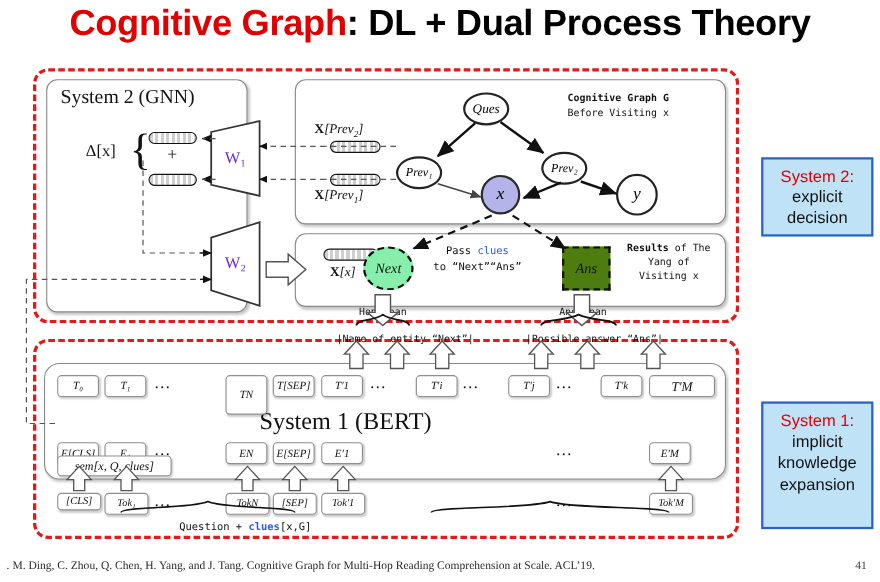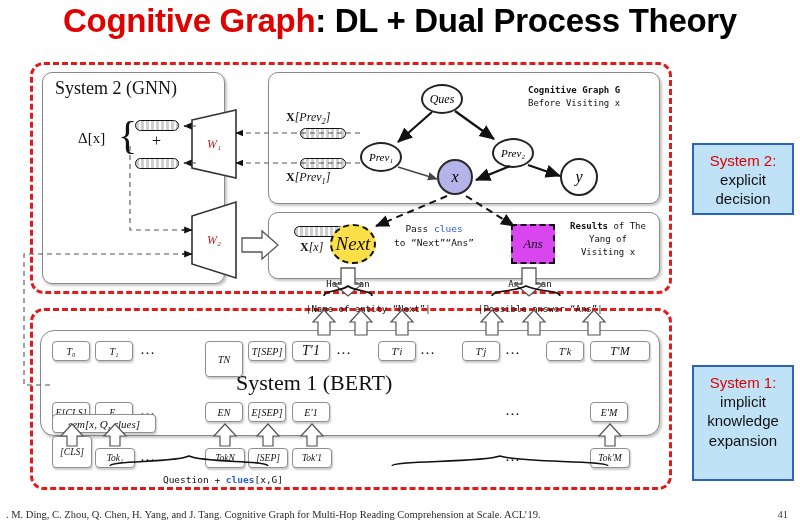--- a/index.html
+++ b/index.html
@@ -41,21 +41,21 @@
   .panel-title{
     position:absolute;font-size:18px;color:#111;white-space:nowrap;
   }
   #lbl-system2{left:55px;top:78px;}
   #lbl-system1{left:236px;top:370px;font-size:22px;}
 
   
   .mono{font-family:"DejaVu Sans Mono","Liberation Mono",monospace;font-size:9px;color:#111;line-height:1.45;white-space:pre;}
   .mono b{font-weight:700;}
 
-  #lbl-cg{position:absolute;left:528px;top:84px;text-align:center;}
+  #lbl-cg{position:absolute;left:516px;top:84px;text-align:center;}
   #lbl-results{position:absolute;left:560px;top:220px;text-align:center;width:96px;}
   #lbl-pass{position:absolute;left:368px;top:222px;width:132px;text-align:center;font-family:"DejaVu Sans Mono","Liberation Mono",monospace;font-size:9.5px;color:#111;line-height:1.5;}
   #lbl-pass .blue{color:#2a5fd6;}
   #lbl-hopspan{position:absolute;left:300px;top:278px;width:96px;text-align:center;}
   #lbl-ansspan{position:absolute;left:482px;top:278px;width:96px;text-align:center;}
   #lbl-nameent{position:absolute;left:306px;top:303px;}
   #lbl-posans{position:absolute;left:478px;top:303px;}
   #lbl-question{position:absolute;left:108px;top:474px;width:230px;text-align:center;font-family:"DejaVu Sans Mono","Liberation Mono",monospace;font-size:9.5px;color:#111;}
   #lbl-question .blue{color:#2a5fd6;font-weight:700;}
   #lbl-paragraph{position:absolute;left:392px;top:474px;width:220px;text-align:center;font-family:"DejaVu Sans Mono","Liberation Mono",monospace;font-size:9.5px;color:#111;}
@@ -83,27 +83,27 @@
   #node-prev2{left:492px;top:138px;width:42px;height:30px;font-size:11px;}
   #node-prev1{left:360px;top:142px;width:42px;height:30px;font-size:11px;}
   #node-x{left:437px;top:159px;width:36px;height:36px;font-size:16px;background:#b5b4ea;border-color:#2a2a2a;}
   #node-y{left:560px;top:158px;width:38px;height:38px;font-size:16px;}
 
   
   #node-next{
     position:absolute;left:330px;top:224px;width:46px;height:40px;
     border:2px dashed #111;border-radius:50%;box-sizing:border-box;
     display:flex;align-items:center;justify-content:center;
-    font-style:italic;font-size:19px;color:#111;background:#fde047;
+    font-style:italic;font-size:13px;color:#111;background:#86efac;
   }
   #node-ans{
     position:absolute;left:511px;top:224px;width:44px;height:40px;
     border:2px dashed #111;box-sizing:border-box;
     display:flex;align-items:center;justify-content:center;
-    font-style:italic;font-size:13px;color:#111;background:#d946ef;
+    font-style:italic;font-size:13px;color:#111;background:#4d7c0f;
   }
 
   
   .vec{position:absolute;height:11px;border:1.6px solid #111;border-radius:6px;background:
      repeating-linear-gradient(to right,#cfcfcf 0 3px,#ffffff 3px 5px);
      box-sizing:border-box;}
   .veclabel{position:absolute;font-size:12px;color:#111;white-space:nowrap;}
   .veclabel i{font-style:italic;}
   .veclabel b{font-weight:700;font-style:normal;}
 
@@ -114,21 +114,21 @@
   #vec-xx{left:294px;top:226px;width:50px;}
   #lbl-xx{left:300px;top:240px;}
   #vec-d1{left:135px;top:120px;width:44px;}
   #vec-d2{left:135px;top:158px;width:44px;}
 
   
   .trap{position:absolute;}
   .trap svg{display:block;}
   .trap .tl{
     position:absolute;inset:0;display:flex;align-items:center;justify-content:center;
-    font-family:"Liberation Serif",serif;font-style:italic;font-size:12px;color:#b91c1c;
+    font-family:"Liberation Serif",serif;font-size:15px;color:#6d28d9;
   }
   #trap-w1{left:190px;top:108px;width:48px;height:72px;}
   #trap-w2{left:190px;top:200px;width:48px;height:80px;}
 
   
   #lbl-delta{position:absolute;left:78px;top:130px;font-size:15px;color:#111;white-space:nowrap;}
   #lbl-plus{position:absolute;left:152px;top:132px;font-size:16px;color:#111;}
   #brace{position:absolute;left:118px;top:116px;font-size:40px;color:#111;line-height:1;font-family:"Liberation Serif",serif;}
 
   
@@ -218,41 +218,41 @@
 
   <div class="panel" id="panel-bert"></div>
   <div class="panel-title" id="lbl-system1">System 1 (BERT)</div>
 
   <div id="row-t">
       <div class="tbox" style="left: 52px; top: 341px; width: 38px; height: 20px; font-size: 10px;">T₀</div>
       <div class="tbox" style="left: 95px; top: 341px; width: 38px; height: 20px; font-size: 10px;">T₁</div>
       <div class="ell" style="left: 140px; top: 341px;">…</div>
       <div class="tbox" style="left: 205px; top: 341px; width: 38px; height: 36px; font-size: 10px;">TN</div>
       <div class="tbox" style="left: 248px; top: 341px; width: 38px; height: 20px; font-size: 10px;">T[SEP]</div>
-      <div class="tbox" style="left: 292px; top: 341px; width: 38px; height: 20px; font-size: 14px;">T′1</div>
+      <div class="tbox" style="left: 292px; top: 341px; width: 38px; height: 20px; font-size: 10px;">T′1</div>
       <div class="ell" style="left: 336px; top: 341px;">…</div>
       <div class="tbox" style="left: 378px; top: 341px; width: 38px; height: 20px; font-size: 10px;">T′i</div>
       <div class="ell" style="left: 420px; top: 341px;">…</div>
       <div class="tbox" style="left: 462px; top: 341px; width: 38px; height: 20px; font-size: 10px;">T′j</div>
       <div class="ell" style="left: 505px; top: 341px;">…</div>
       <div class="tbox" style="left: 546px; top: 341px; width: 38px; height: 20px; font-size: 10px;">T′k</div>
       <div class="tbox" style="left: 590px; top: 341px; width: 60px; height: 20px; font-size: 12px;">T′M</div>
     </div>
   <div id="row-e">
       <div class="tbox" style="left: 52px; top: 402px; width: 38px; height: 20px; font-size: 10px;">E[CLS]</div>
       <div class="tbox" style="left: 95px; top: 402px; width: 38px; height: 20px; font-size: 10px;">E₁</div>
       <div class="ell" style="left: 140px; top: 402px;">…</div>
       <div class="tbox" style="left: 205px; top: 402px; width: 38px; height: 20px; font-size: 10px;">EN</div>
       <div class="tbox" style="left: 248px; top: 402px; width: 38px; height: 20px; font-size: 10px;">E[SEP]</div>
       <div class="tbox" style="left: 292px; top: 402px; width: 38px; height: 20px; font-size: 10px;">E′1</div>
       <div class="ell" style="left: 505px; top: 402px;">…</div>
       <div class="tbox" style="left: 590px; top: 402px; width: 38px; height: 20px; font-size: 10px;">E′M</div>
     </div>
   <div id="row-tok">
-      <div class="tbox" style="left: 52px; top: 436px; width: 40px; height: 32px; font-size: 9.5px;">[CLS]</div>
+      <div class="tbox" style="left: 52px; top: 448px; width: 40px; height: 16px; font-size: 9.5px;">[CLS]</div>
       <div class="tbox" style="left: 95px; top: 448px; width: 40px; height: 20px; font-size: 9.5px;">Tok₁</div>
       <div class="ell" style="left: 140px; top: 448px;">…</div>
       <div class="tbox" style="left: 205px; top: 448px; width: 40px; height: 20px; font-size: 9.5px;">TokN</div>
       <div class="tbox" style="left: 248px; top: 448px; width: 40px; height: 20px; font-size: 9.5px;">[SEP]</div>
       <div class="tbox" style="left: 292px; top: 448px; width: 40px; height: 20px; font-size: 9.5px;">Tok′1</div>
       <div class="ell" style="left: 505px; top: 448px;">…</div>
       <div class="tbox" style="left: 590px; top: 448px; width: 40px; height: 20px; font-size: 9.5px;">Tok′M</div>
     </div>
   <div class="tbox" id="sem-box" style="left:52px;top:375px;width:104px;height:19px;font-size:11px;margin-top:39px;">sem[x, Q, clues]</div>
 

